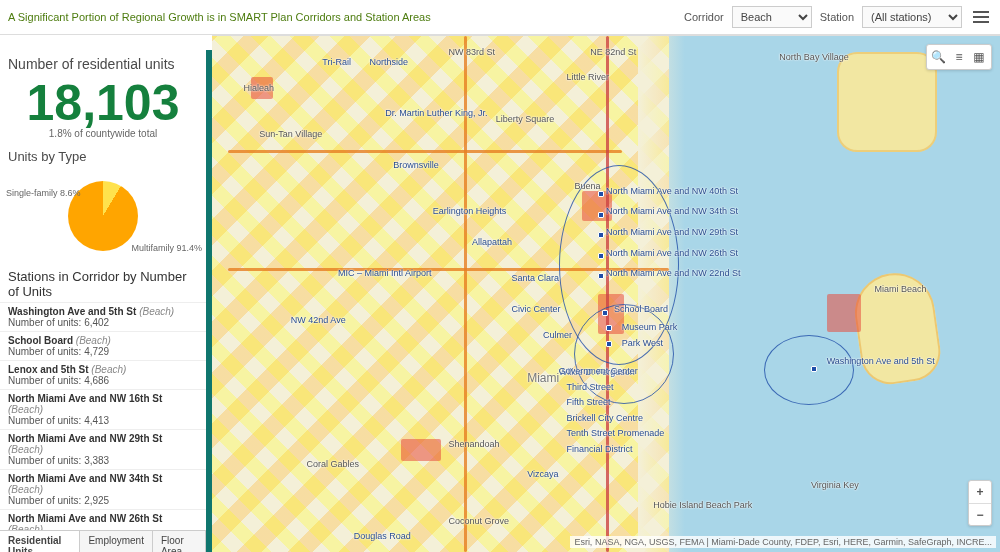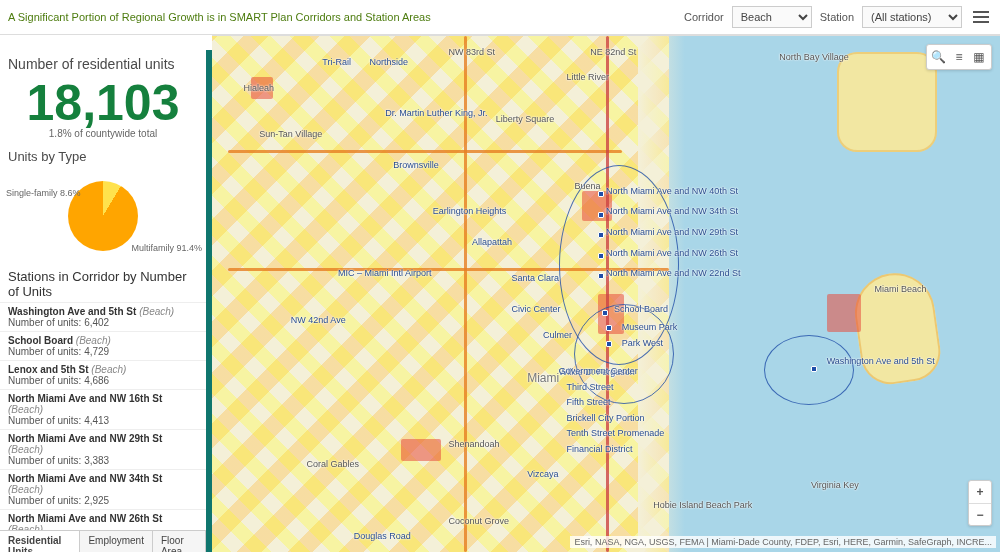--- a/index.html
+++ b/index.html
@@ -326,21 +326,21 @@
         <div class="station-dot" style="left:49.5%; top:53%;"></div>
         <div class="map-label" style="left:51%; top:52%;">School Board</div>
         <div class="station-dot" style="left:50%; top:56%;"></div>
         <div class="map-label" style="left:52%; top:55.5%;">Museum Park</div>
         <div class="station-dot" style="left:50%; top:59%;"></div>
         <div class="map-label" style="left:52%; top:58.5%;">Park West</div>
         <div class="map-label" style="left:44%; top:61%;margin-top:16px;">Wilkie D. Ferguson</div>
         <div class="map-label" style="left:44%; top:64%;">Government Center</div>
         <div class="map-label" style="left:45%; top:67%;">Third Street</div>
         <div class="map-label" style="left:45%; top:70%;">Fifth Street</div>
-        <div class="map-label" style="left:45%; top:73%;">Brickell City Portion</div>
+        <div class="map-label" style="left:45%; top:73%;">Brickell City Centre</div>
         <div class="map-label" style="left:45%; top:76%;">Tenth Street Promenade</div>
         <div class="map-label" style="left:45%; top:79%;">Financial District</div>
         <div class="station-dot" style="left:76%; top:64%;"></div>
         <div class="map-label" style="left:78%; top:62%;">Washington Ave and 5th St</div>
 
         <div class="map-tools">
           <div class="map-tool">🔍</div>
           <div class="map-tool">≡</div>
           <div class="map-tool">▦</div>
         </div>

